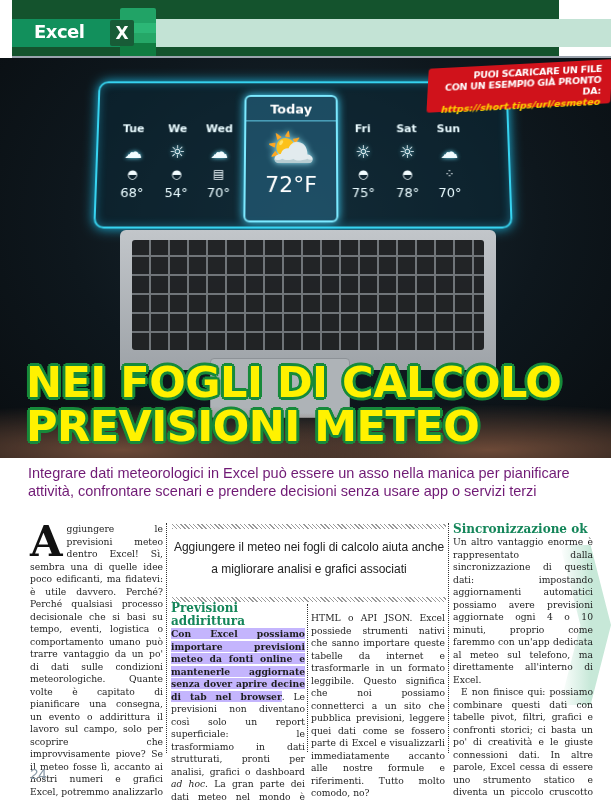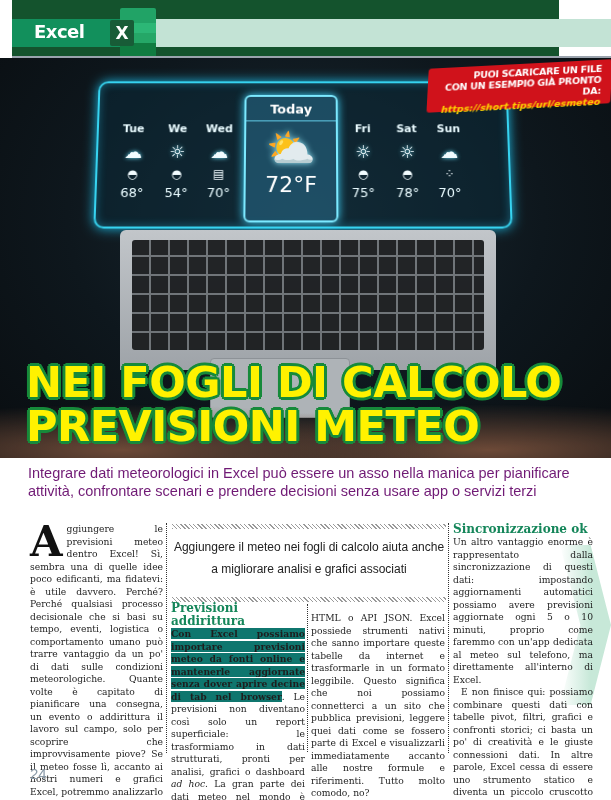--- a/index.html
+++ b/index.html
@@ -48,21 +48,21 @@
 
   
   .col { position: absolute; top: 523px; font-size: 9.2px; line-height: 12.5px; color: #1e1e1e; text-align: justify; hyphens: auto; }
   .col1 { left: 30px; width: 133px; }
   .col2 { left: 171px; width: 134px; top: 602px; }
   .col3 { left: 311px; width: 134px; top: 612px; }
   .col4 { left: 453px; width: 140px; }
   .vrule { position: absolute; border-left: 1px dotted #333; }
   .drop { float: left; font-family: "DejaVu Serif", serif; font-weight: bold; font-size: 42px; line-height: 34px; margin: 2px 4px 0 0; color: #111; }
   .sub { font-family: "DejaVu Serif", serif; font-weight: bold; font-size: 12px; color: #15865a; line-height: 13px; }
-  .hl { background: #0f766e; font-weight: bold; }
+  .hl { background: #c4b5fd; font-weight: bold; }
 
   .pullquote { position: absolute; left: 172px; top: 524px; width: 274px; height: 76px; text-align: center; font-family: "Liberation Sans", sans-serif; font-size: 12px; line-height: 22px; color: #222; padding-top: 12px; }
   .hatch { position: absolute; left: 0; width: 274px; height: 5px; background: repeating-linear-gradient(45deg, #9a9a9a 0 1px, #fff 1px 3px); }
 
   .chev { position: absolute; left: 560px; top: 545px; width: 51px; height: 160px; background: linear-gradient(90deg, rgba(180,225,205,0) 0%, #c7e8d8 60%); clip-path: polygon(0 0, 60% 0, 100% 50%, 60% 100%, 0 100%, 40% 50%); }
   .pagenum { position: absolute; left: 30px; top: 765px; font-family: "Liberation Sans", sans-serif; font-size: 15px; color: #8a9aa8; }
 </style>
 </head>
 <body>
 
@@ -162,17 +162,17 @@
 
 <div class="col col3">
   <span>HTML o API JSON. Excel possiede strumenti nativi che sanno importare queste tabelle da internet e trasformarle in un formato leggibile. Questo significa che noi possiamo connetterci a un sito che pubblica previsioni, leggere quei dati come se fossero parte di Excel e visualizzarli immediatamente accanto alle nostre formule e riferimenti. Tutto molto comodo, no?</span>
 </div>
 <div class="vrule" style="left:448px; top:523px; height:230px;"></div>
 
 <div class="chev"></div>
 
 <div class="col col4">
   <div class="sub">Sincronizzazione ok</div>
-  <div>Un altro vantaggio enorme è rappresentato dalla sincronizzazione di questi dati: impostando aggiornamenti automatici possiamo avere previsioni aggiornate ogni 5 o 10 minuti, proprio come faremmo con un'app dedicata al meteo sul telefono, ma direttamente all'interno di Excel.</div>
+  <div>Un altro vantaggio enorme è rappresentato dalla sincronizzazione di questi dati: impostando aggiornamenti automatici possiamo avere previsioni aggiornate ogni 4 o 10 minuti, proprio come faremmo con un'app dedicata al meteo sul telefono, ma direttamente all'interno di Excel.</div>
   <div style="text-indent:8px"><span>E non finisce qui: possiamo combinare questi dati con tabelle pivot, filtri, grafici e confronti storici; ci basta un po' di creatività e le giuste connessioni dati. In altre parole, Excel cessa di essere uno strumento statico e diventa un piccolo cruscotto meteorologico personale – completo di numeri, date e tendenze meteo.</span></div>
 </div>
 
 <div class="pagenum">24</div>
 
 </body></html>

